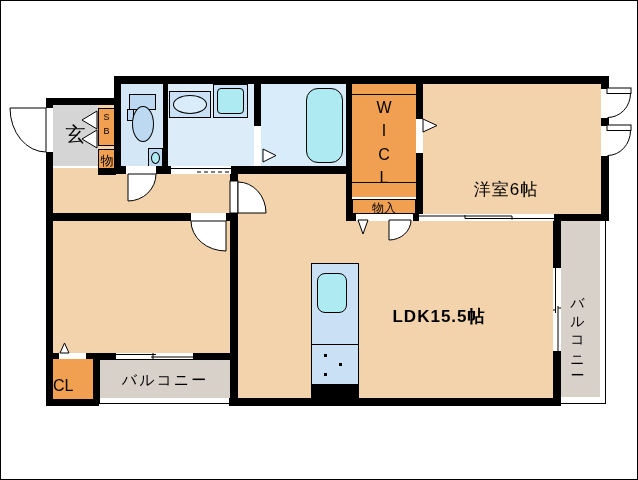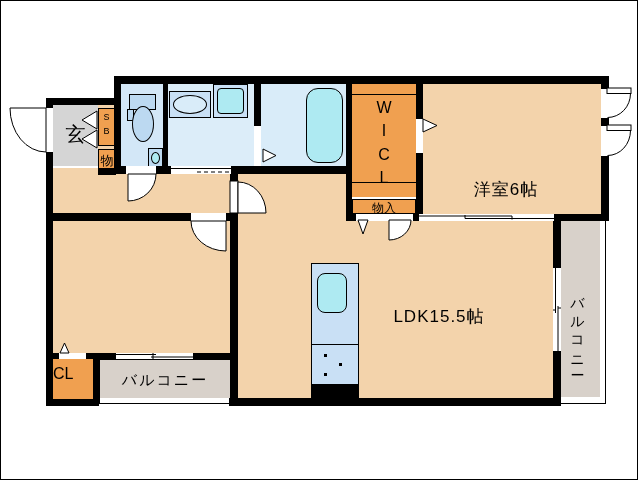--- a/index.html
+++ b/index.html
@@ -165,18 +165,18 @@
   </div>
   <div class="lbl" style="left:97px;top:151px;width:18px;font-size:13px;">物</div>
   <div class="lbl wicl-col" style="left:351px;top:98px;width:64px;height:88px;font-size:16px;">
     <span>W</span>
     <span>I</span>
     <span>C</span>
     <span>L</span>
   </div>
   <div class="lbl" style="left:351px;top:199px;width:64px;font-size:12px;">物入</div>
   <div class="lbl" style="left:415px;top:134px;width:180px;font-size:17px;letter-spacing:1px;margin-top:43px;">洋室6帖</div>
-  <div class="lbl" style="left:358px;top:304px;width:160px;font-size:17px;letter-spacing:1px;">LDK15.5帖</div>
-  <div class="lbl" style="left:52px;top:364px;width:16px;font-size:16px;">CL</div>
+  <div class="lbl" style="left:358px;top:304px;width:160px;font-size:17px;letter-spacing:1px;font-weight:bold;">LDK15.5帖</div>
+  <div class="lbl" style="left:52px;top:376px;width:16px;font-size:16px;">CL</div>
   <div class="lbl" style="left:98px;top:370px;width:132px;font-size:15px;letter-spacing:2px;">バルコニー</div>
   <div class="lbl vtext" style="left:568px;top:253px;height:150px;font-size:14px;letter-spacing:4px;">バルコニー</div>
 
 </div>
 
 </body></html>

